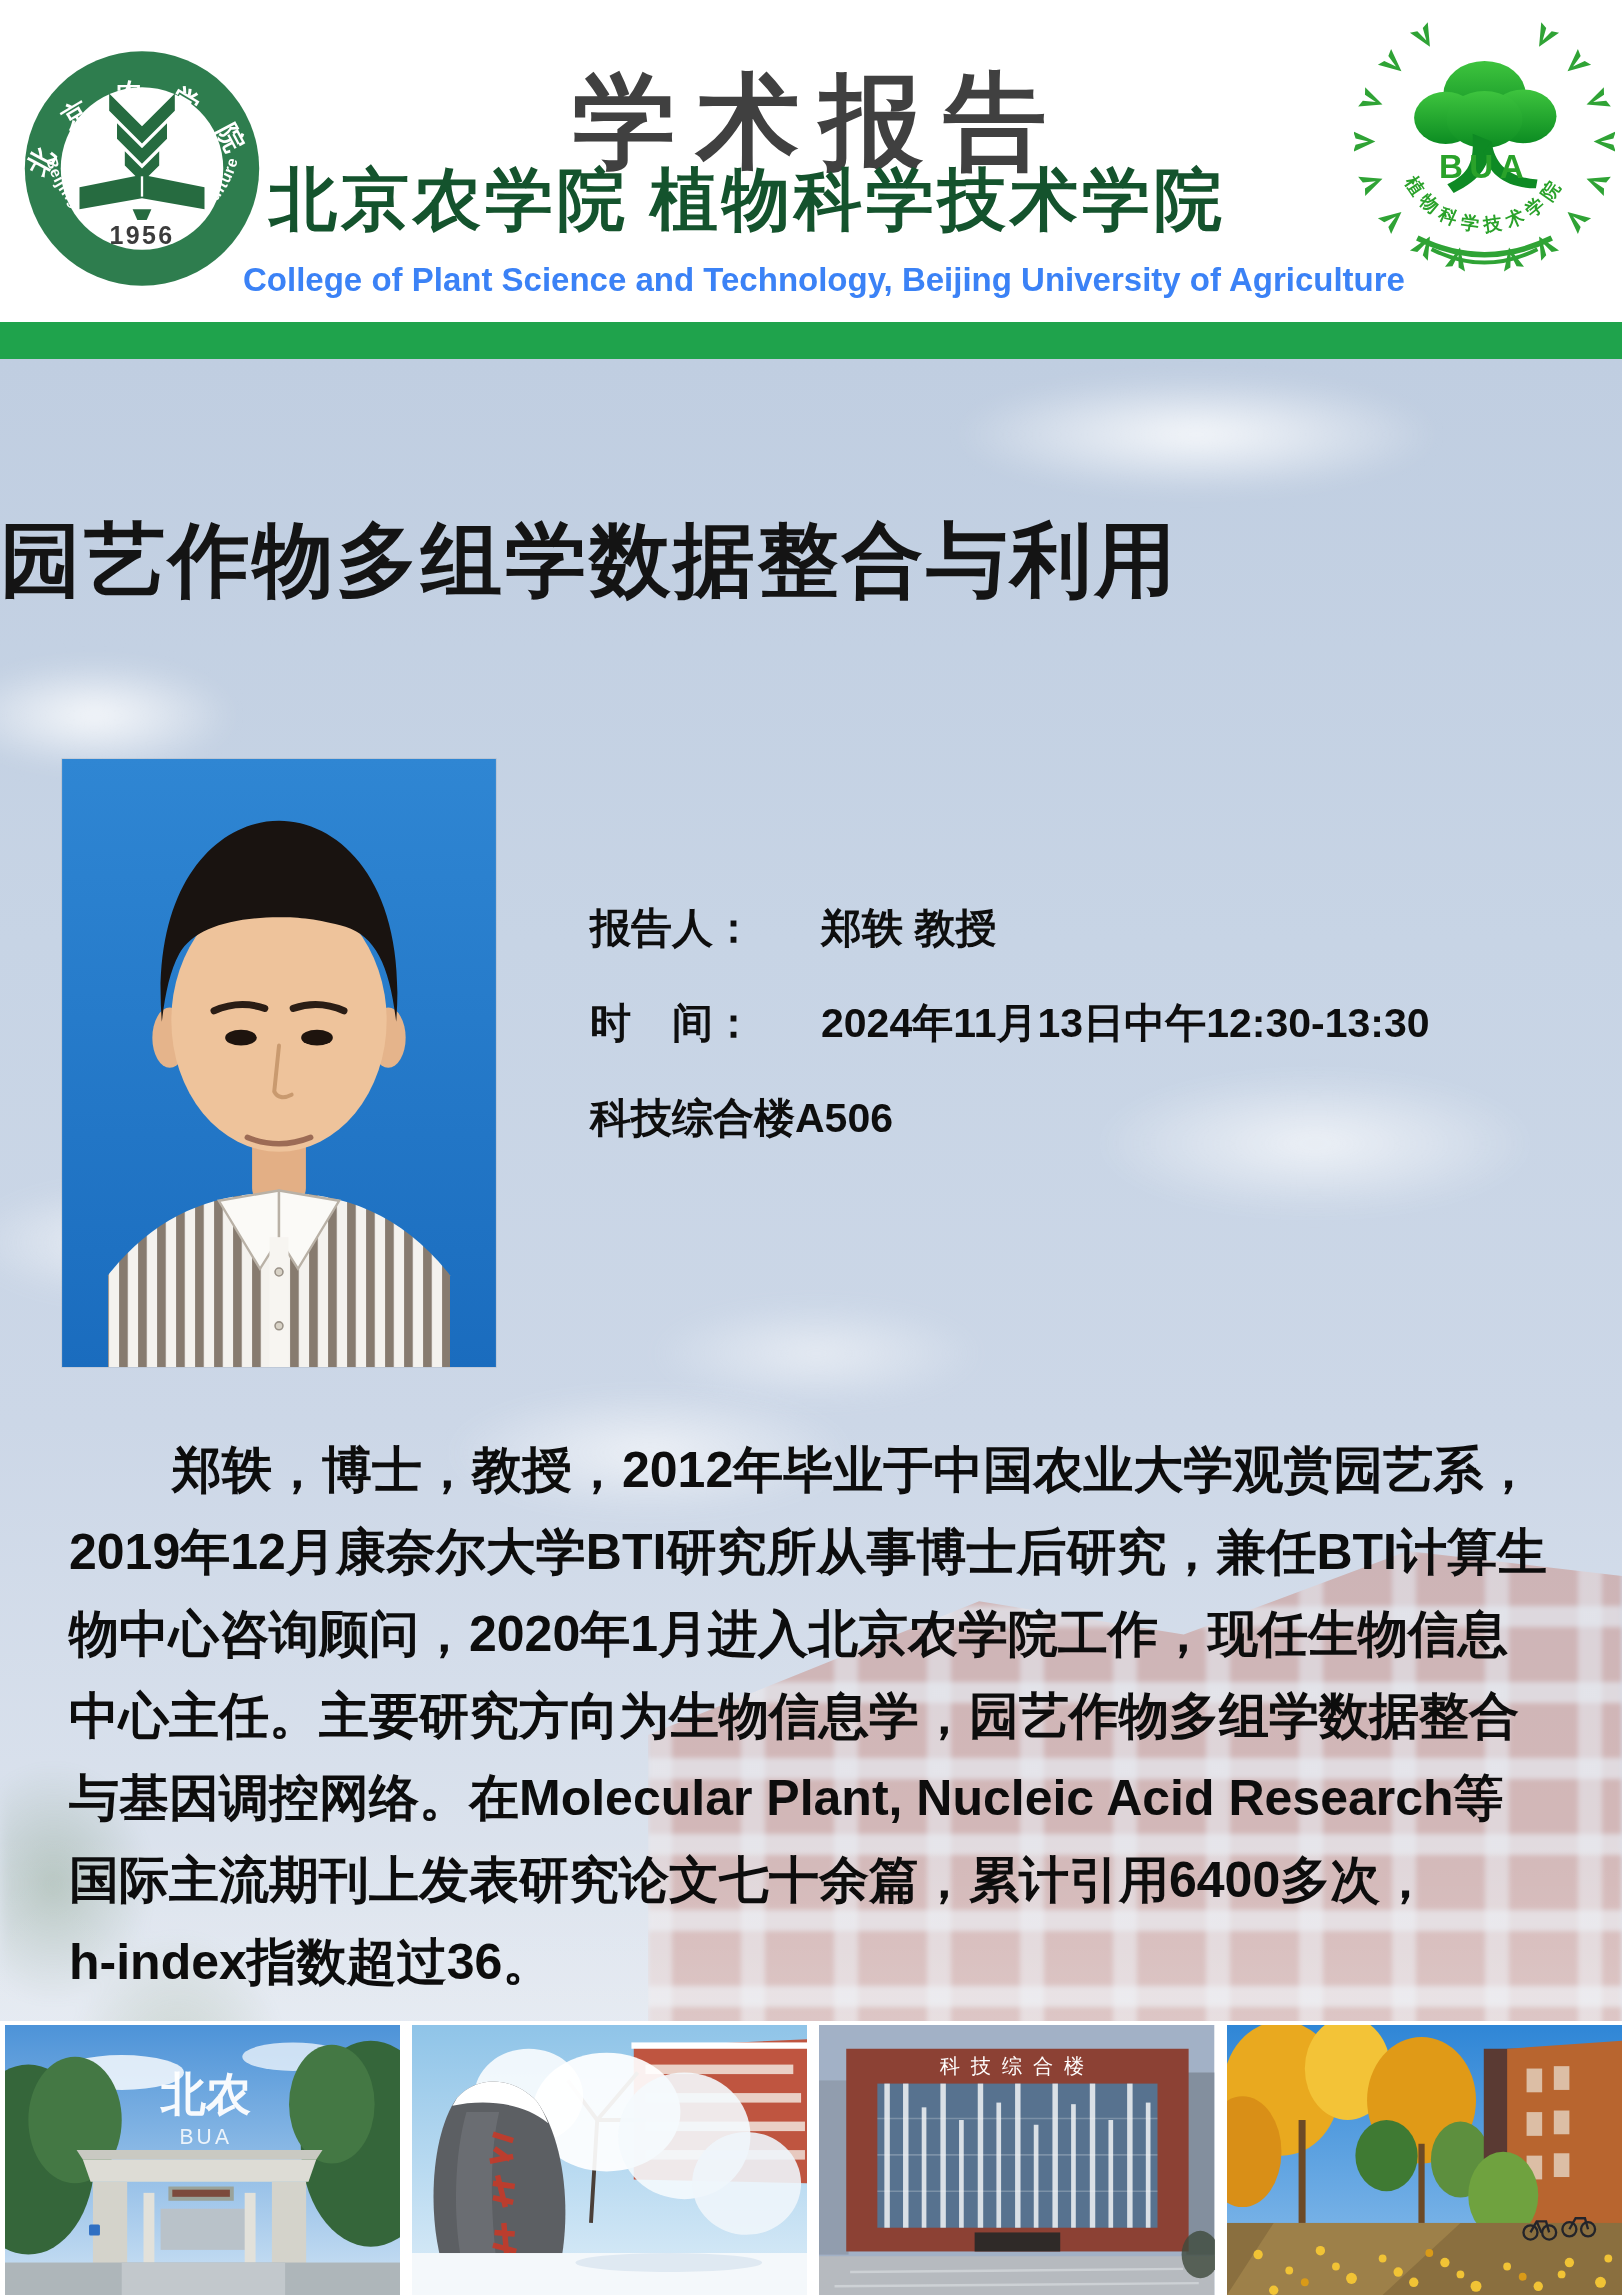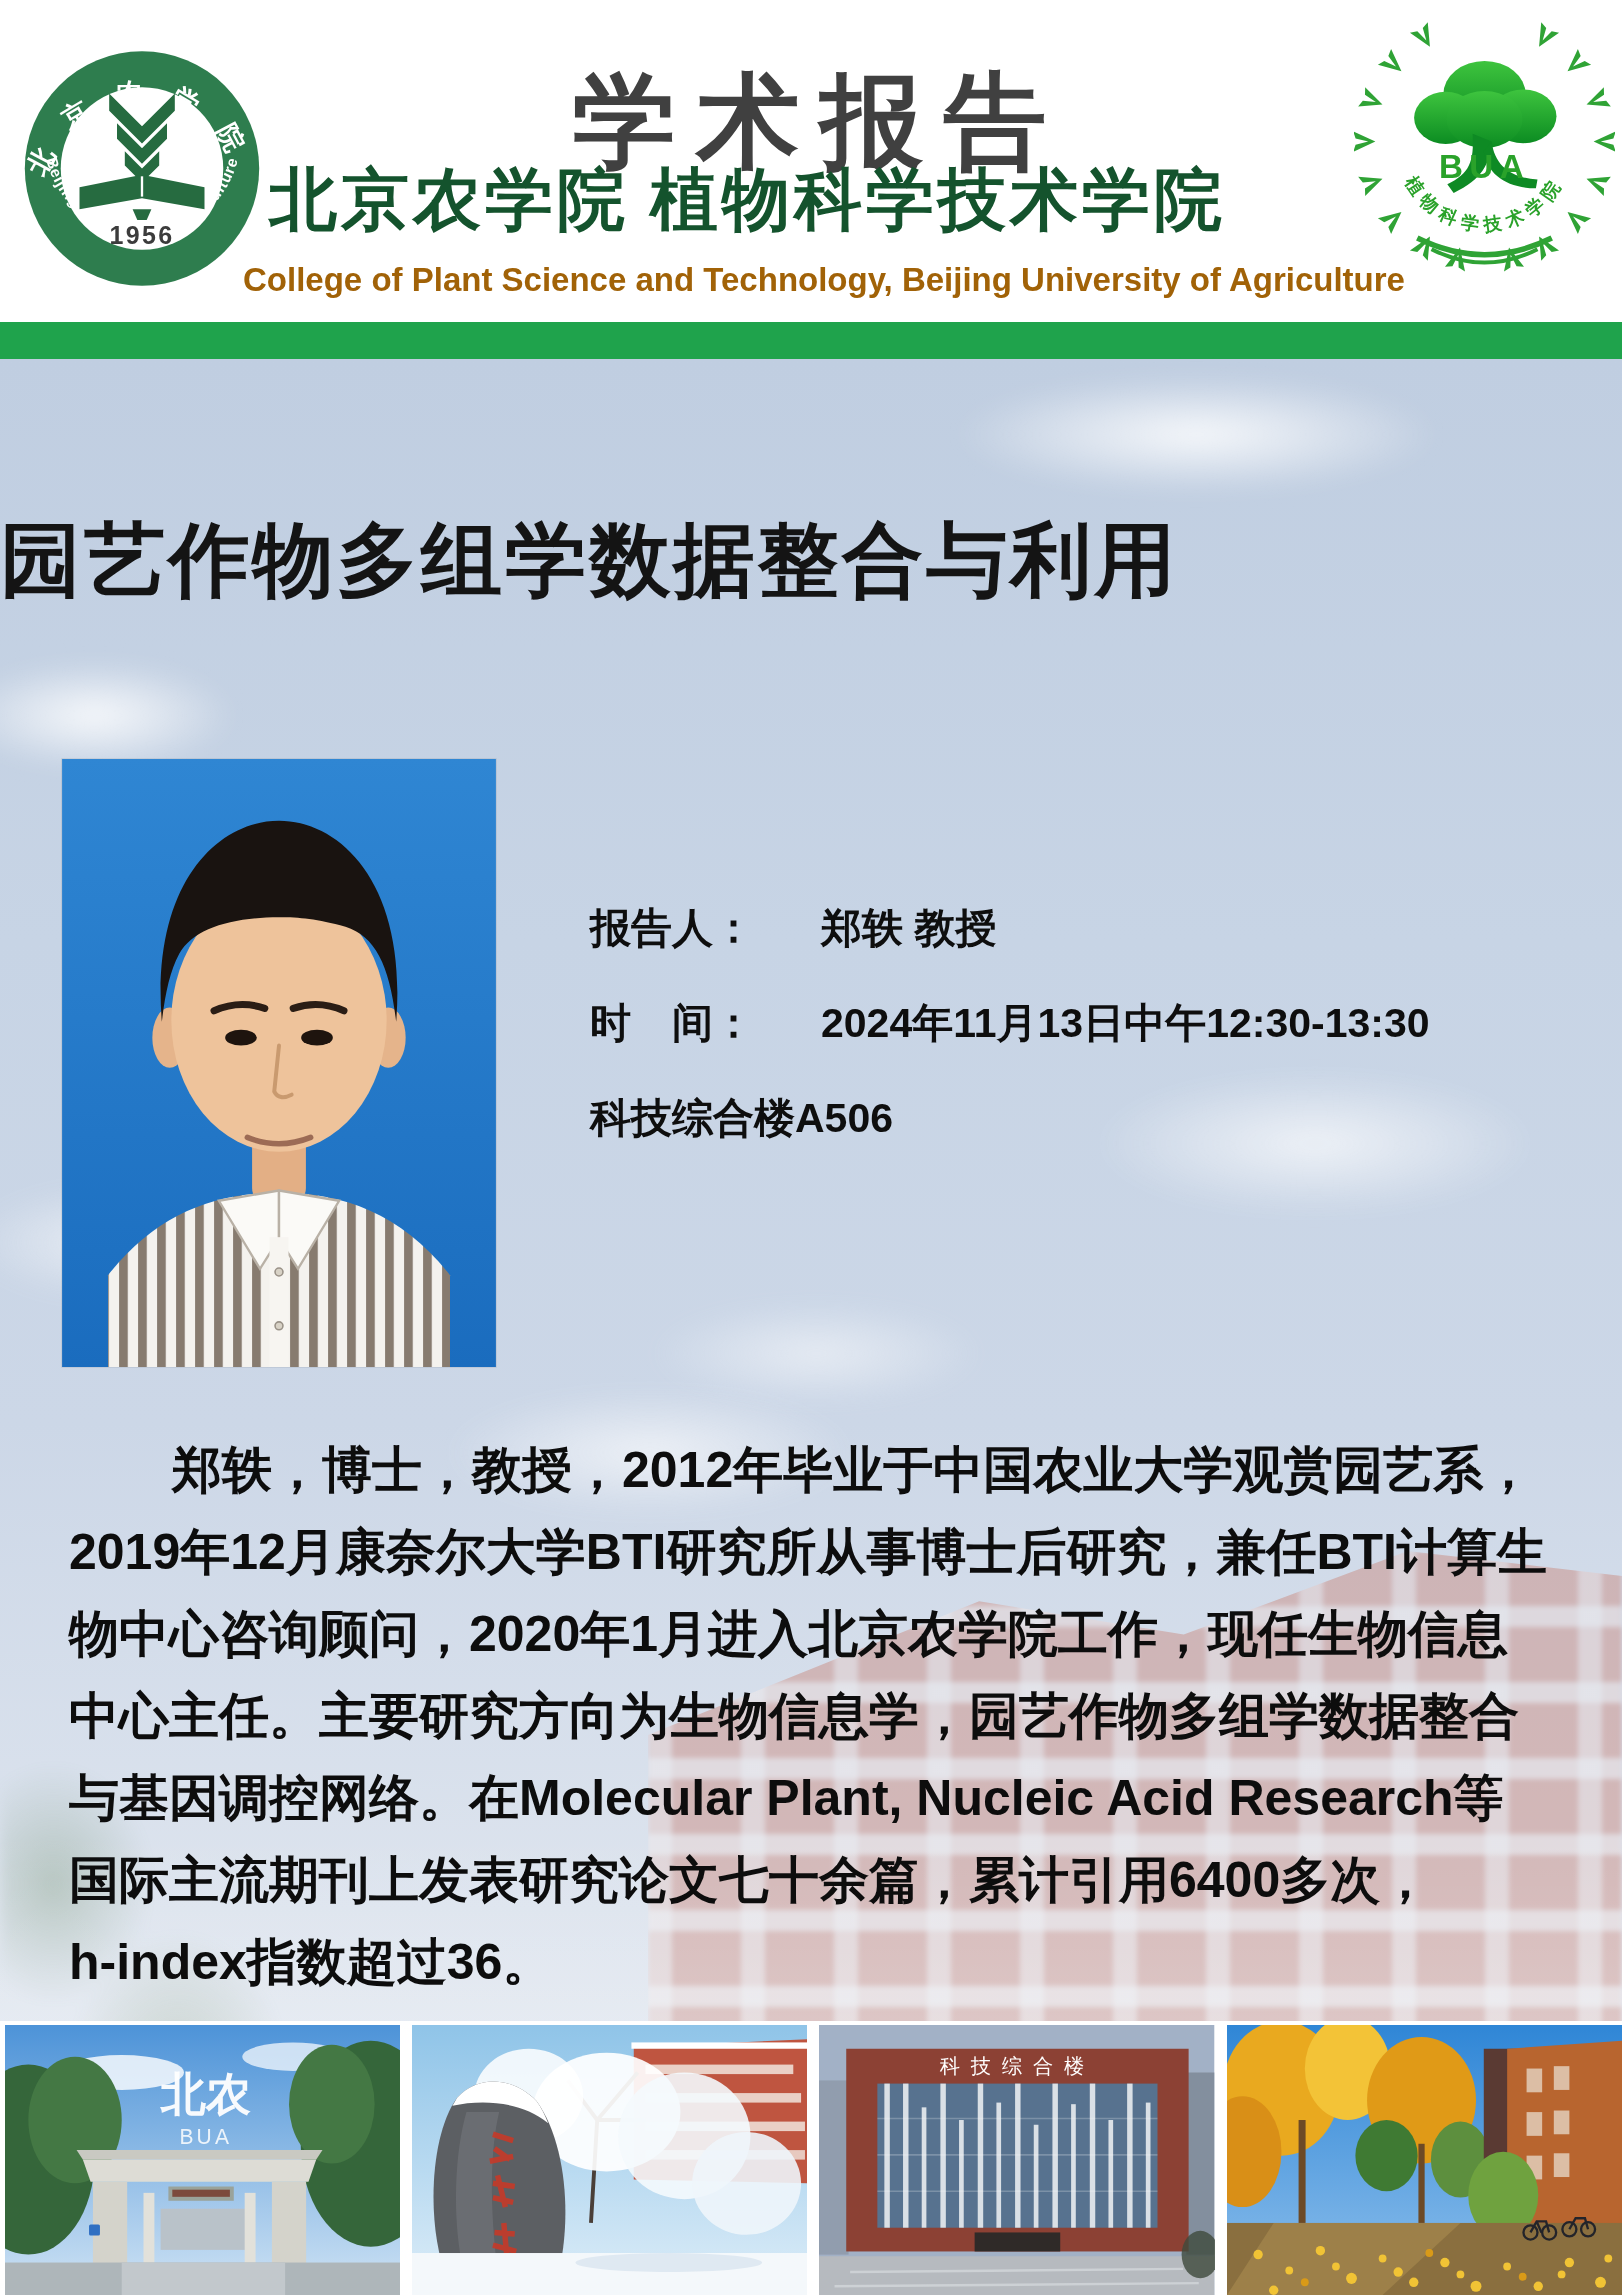--- a/index.html
+++ b/index.html
@@ -9,21 +9,21 @@
   .header{position:absolute;left:0;top:0;width:1622px;height:322px;background:#ffffff;}
   .logo-left{position:absolute;left:17.4px;top:30px;width:250px;height:277px;}
   .logo-right{position:absolute;left:1354px;top:22px;width:261px;height:255px;}
   .hdr-title{position:absolute;left:301px;top:27px;width:1038px;text-align:center;
              font-family:"Liberation Serif","DejaVu Serif",serif;font-weight:700;
              font-size:103px;line-height:111px;letter-spacing:20.6px;color:#404040;margin-top:40px;}
   .hdr-sub{position:absolute;left:269px;top:152px;width:1101px;text-align:left;
            font-family:"Liberation Serif","DejaVu Serif",serif;font-weight:700;
            font-size:68px;line-height:76px;letter-spacing:4px;color:#14532d;margin-top:10px;}
   .hdr-en{position:absolute;left:111px;top:258px;width:1426px;text-align:center;
-          font-weight:700;font-size:33px;line-height:43px;color:#a16207;letter-spacing:0px;}
+          font-weight:700;font-size:33px;line-height:43px;color:#3b82f6;letter-spacing:0px;}
   .green-bar{position:absolute;left:0;top:322px;width:1622px;height:37px;
              background:var(--green_bar,#1FA34C);}
   
   .main{position:absolute;left:0;top:359px;width:1622px;height:1937px;
         background:linear-gradient(180deg,#c0cee1 0%,#c7d4e5 30%,#ccd7e7 55%,#dde4ee 80%,#e9edf3 100%);}
   .cloud{position:absolute;border-radius:50%;filter:blur(11px);
          background:radial-gradient(ellipse at center,rgba(255,255,255,.85) 0%,rgba(255,255,255,0) 70%);}
   .bg-building-right{position:absolute;right:0;top:1192px;width:974px;height:836px;opacity:.42;
         background-color:#c97e70;
         background-image:repeating-linear-gradient(0deg,rgba(255,255,255,.65) 0 20.6px,rgba(0,0,0,0) 20.6px 76px),

